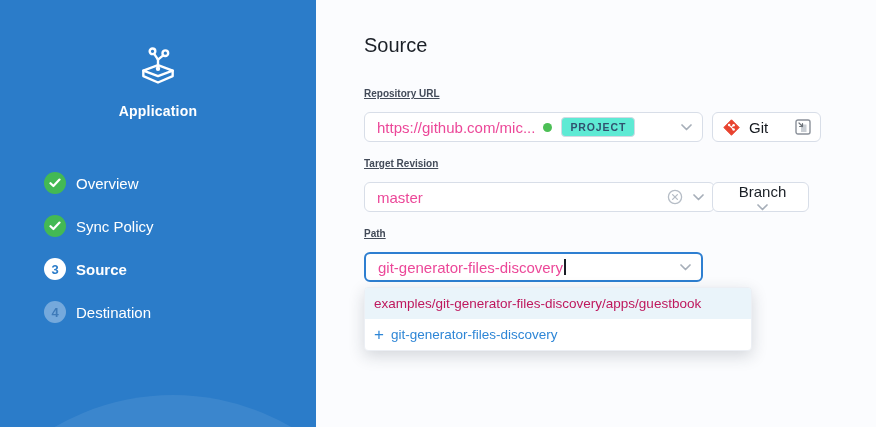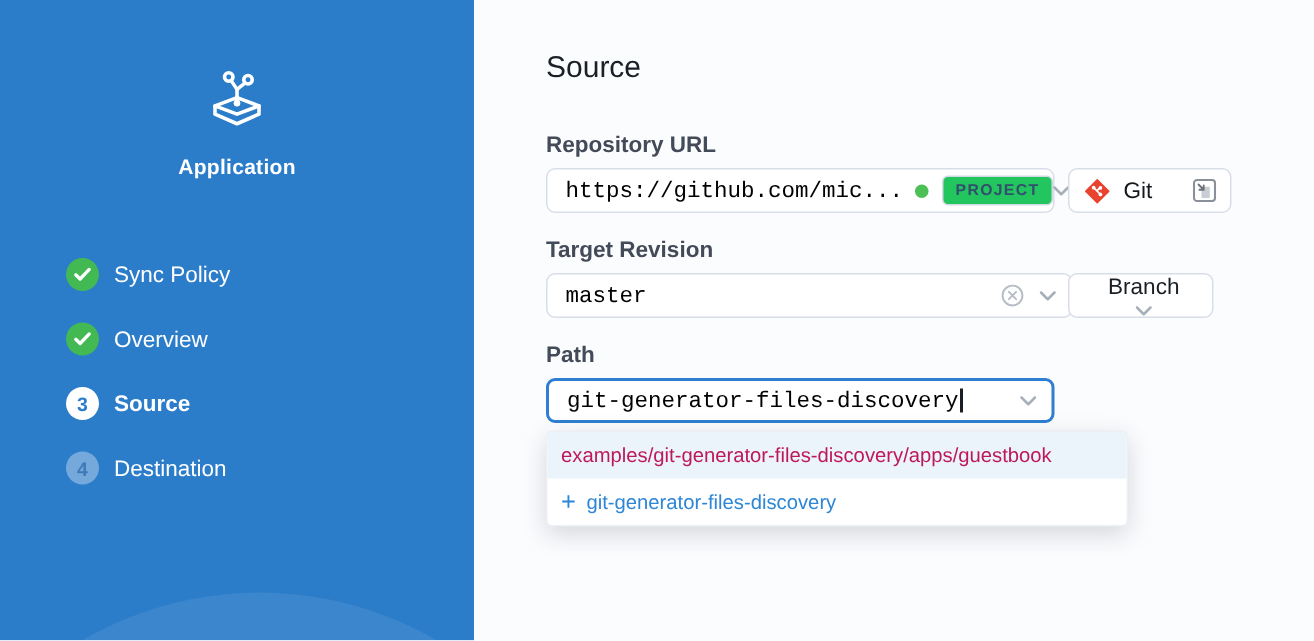--- a/index.html
+++ b/index.html
@@ -17,33 +17,33 @@
   .step-circle { width:22px; height:22px; border-radius:50%; display:flex; align-items:center; justify-content:center; flex:0 0 22px; }
   .step-circle.complete { background:#43b954; }
   .step-circle.active { background:#ffffff; color:#2b7cc9; font-weight:bold; font-size:13px; }
   .step-circle.upcoming { background:rgba(255,255,255,0.35); color:#3e7ab8; font-weight:bold; font-size:13px; }
   .step-label { margin-left:10px; color:#fff; font-size:15px; }
   .step-label.bold { font-weight:bold; }
 
   
   .main { position:absolute; left:316px; top:0; width:560px; height:427px; background:#fbfcfe; }
   .heading { position:absolute; left:48px; top:34px; font-size:20px; font-weight:500; color:#1b2027; }
-  .field-label { position:absolute; left:48px; font-size:15px; font-weight:bold; color:#434b59; }
+  .field-label { position:absolute; left:48px; font-size:10px; font-weight:bold; color:#434b59;text-decoration:underline; }
   .lbl-repo { top:88px; } .lbl-rev { top:158px; } .lbl-path { top:228px; }
 
   .input-box { position:absolute; height:30px; background:#fff; border:1px solid #d8dee8; border-radius:6px; display:flex; align-items:center; }
   .row-repo  { left:48px; top:112px; width:339px; padding:0 10px 0 12px; }
   .row-rev   { left:48px; top:182px; width:351px; padding:0 10px 0 12px; }
   .row-path  { left:48px; top:252px; width:339px; padding:0 10px 0 12px; border:2px solid #2e7fd1; }
   .type-box  { left:396px; top:112px; width:109px; padding:0 9px 0 10px; justify-content:flex-start; cursor:pointer; }
   .branch-box{ left:396px; top:182px; width:97px; padding:0 10px 0 14px; cursor:pointer;flex-direction:column; }
 
-  .input-value { font-size:15px; color:#000000; white-space:nowrap;font-family:Liberation Mono, monospace; }
+  .input-value { font-size:15px; color:#ec4899; white-space:nowrap; }
   .status-dot { width:9px; height:9px; border-radius:50%; background:#4cbf55; margin-left:8px; flex:0 0 9px; }
-  .project-badge { margin-left:9px; padding:3px 8px 3px; border:1px solid #d4dae3; border-radius:4px; background:#22c55e;
+  .project-badge { margin-left:9px; padding:3px 8px 3px; border:1px solid #d4dae3; border-radius:4px; background:#5eead4;
                    font-size:10.5px; font-weight:bold; letter-spacing:0.9px; color:#31506e; white-space:nowrap; }
   .spacer { flex:1; }
   .chev { flex:0 0 auto; display:block; }
   .clear-icon { margin-right:10px; display:block; cursor:pointer; }
 
   .git-label { font-size:15px; font-weight:500; color:#15191f; margin-left:9px; }
   .branch-label { font-size:15px; color:#1a1f26; }
 
   .caret { display:inline-block; width:1.5px; height:16px; background:#1a1f26; margin-left:1px; vertical-align:middle; animation:blink 1.1s steps(1) infinite; }
   @keyframes blink { 50% { opacity:0; } }
@@ -80,30 +80,30 @@
     <div class="app-title">Application</div>
 
     <div class="steps">
 
       <div class="step">
         <span class="step-circle complete">
           <svg width="12" height="10" viewBox="0 0 12 10" fill="none" stroke="#ffffff" stroke-width="2.2" stroke-linecap="round" stroke-linejoin="round">
               <path d="M1.5 5.2 L4.4 8 L10.5 1.6"></path>
             </svg>
         </span>
-        <span class="step-label">Sync Policy</span>
+        <span class="step-label">Overview</span>
       </div>
 
       <div class="step">
         <span class="step-circle complete">
           <svg width="12" height="10" viewBox="0 0 12 10" fill="none" stroke="#ffffff" stroke-width="2.2" stroke-linecap="round" stroke-linejoin="round">
               <path d="M1.5 5.2 L4.4 8 L10.5 1.6"></path>
             </svg>
         </span>
-        <span class="step-label">Overview</span>
+        <span class="step-label">Sync Policy</span>
       </div>
 
       <div class="step">
         <span class="step-circle active">3</span>
         <span class="step-label bold">Source</span>
       </div>
 
       <div class="step">
         <span class="step-circle upcoming">4</span>
         <span class="step-label">Destination</span>

